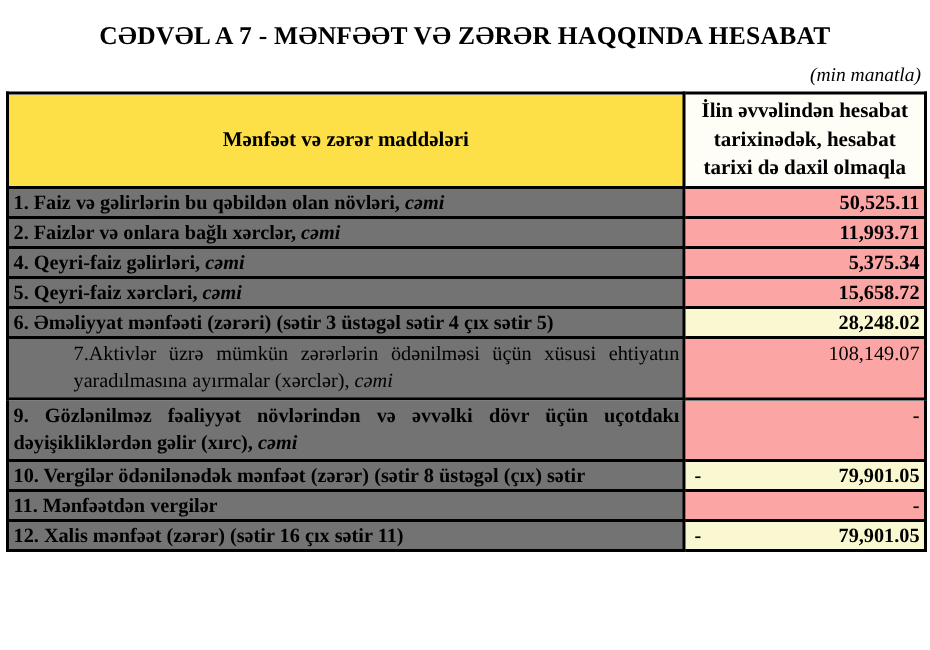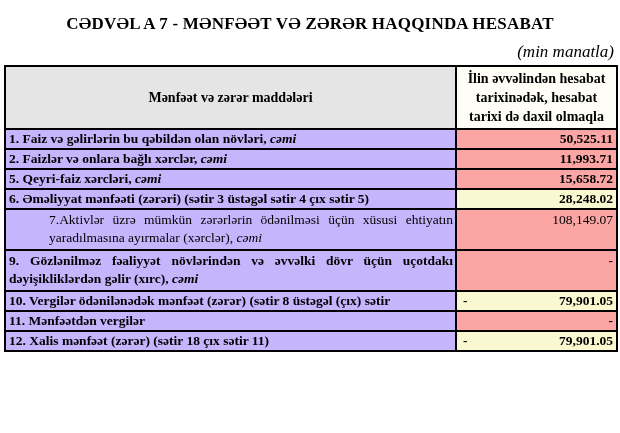--- a/index.html
+++ b/index.html
@@ -6,40 +6,40 @@
   body {
     width:620px; height:433px; background:#ffffff; overflow:hidden;
     font-family:"Liberation Serif","DejaVu Serif",serif; color:#000;
   }
   .title {
     margin-top:14px; text-align:center; font-weight:bold; font-size:17px;
     letter-spacing:0.2px;
   }
   .unit-note {
     margin-top:8px; margin-right:6px; text-align:right;
-    font-style:italic; font-size:17px;
+    font-style:italic; font-size:13px;
   }
   table {
     border-collapse:collapse; table-layout:fixed;
     width:612px; margin:3px 0 0 4px;
   }
   td {
     border:2px solid #000; font-weight:bold; font-size:13.5px;
     overflow:hidden;
   }
   col.c1col { width:451px; }
   col.c2col { width:161px; }
   thead td {
     text-align:center; font-size:14px; line-height:19px;
     height:59px; vertical-align:middle;
   }
-  thead .hc1 { background:#e5e5e5; }
+  thead .hc1 { background:#fde047; }
   thead .hc2 { background:#fffef6; padding:0 6px; }
   .c1 {
-    background:#c4b5fd; padding:0 2px 0 3px; line-height:18px;
+    background:#737373; padding:0 2px 0 3px; line-height:18px;
     vertical-align:middle;
   }
   .c2 { background:#fca5a5; vertical-align:middle; padding:0; }
   .c2.shaded { background:#faf8d0; }
   tr.single td { height:17px; }
   tr.double .c1 { height:38px; text-align:justify; vertical-align:top; padding-top:1px; }
   tr.double .c2 { vertical-align:top; padding-top:1px; }
   tr.regular td { font-weight:normal;padding-left:43px; }
   .clip { white-space:nowrap; }
   .vwrap {
@@ -74,20 +74,29 @@
             <span>50,525.11</span>
           </div>
         </td>
     </tr>
     <tr class="single">
       <td class="c1"><span>2. Faizlər və onlara bağlı xərclər, </span><span class="it">cəmi</span></td>
       <td class="c2">
           <div class="vwrap">
             <span></span>
             <span>11,993.71</span>
+          </div>
+        </td>
+    </tr>
+    <tr class="single">
+      <td class="c1"><span>4. Qeyri-faiz gəlirləri, </span><span class="it">cəmi</span></td>
+      <td class="c2">
+          <div class="vwrap">
+            <span></span>
+            <span>5,375.34</span>
           </div>
         </td>
     </tr>
     <tr class="single">
       <td class="c1"><span>5. Qeyri-faiz xərcləri, </span><span class="it">cəmi</span></td>
       <td class="c2">
           <div class="vwrap">
             <span></span>
             <span>15,658.72</span>
           </div>
@@ -132,21 +141,21 @@
     <tr class="single">
       <td class="c1"><span>11. Mənfəətdən vergilər</span><span class="it"></span></td>
       <td class="c2">
           <div class="vwrap">
             <span></span>
             <span>-</span>
           </div>
         </td>
     </tr>
     <tr class="single">
-      <td class="c1"><span>12. Xalis mənfəət (zərər) (sətir 18 çıx sətir 11)</span><span class="it"></span></td>
+      <td class="c1"><span>12. Xalis mənfəət (zərər) (sətir 16 çıx sətir 11)</span><span class="it"></span></td>
       <td class="c2 shaded">
           <div class="vwrap">
             <span>-</span>
             <span>79,901.05</span>
           </div>
         </td>
     </tr>
   </tbody>
 </table>
 

